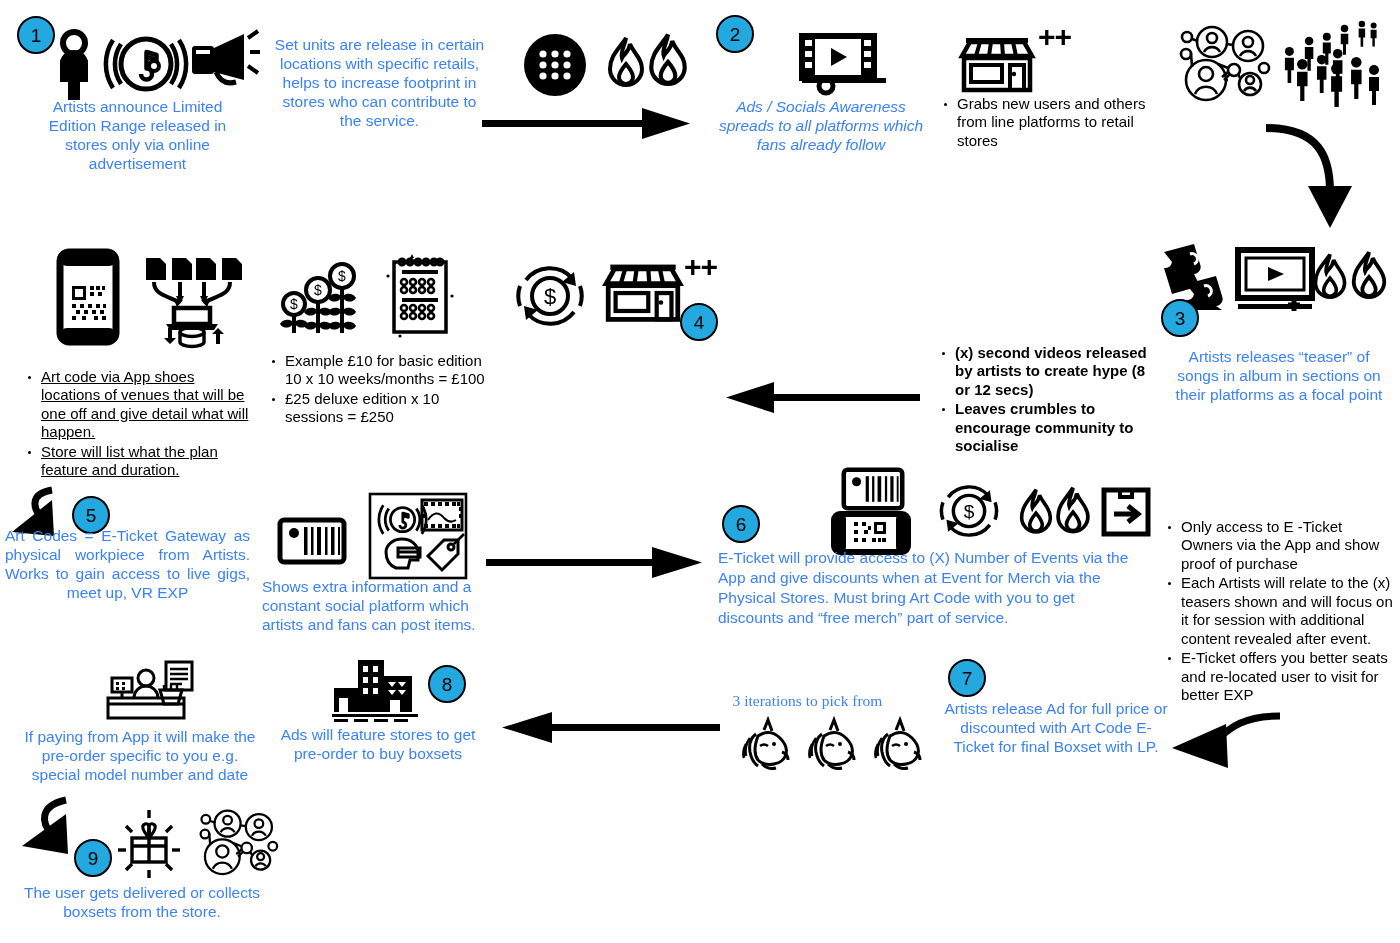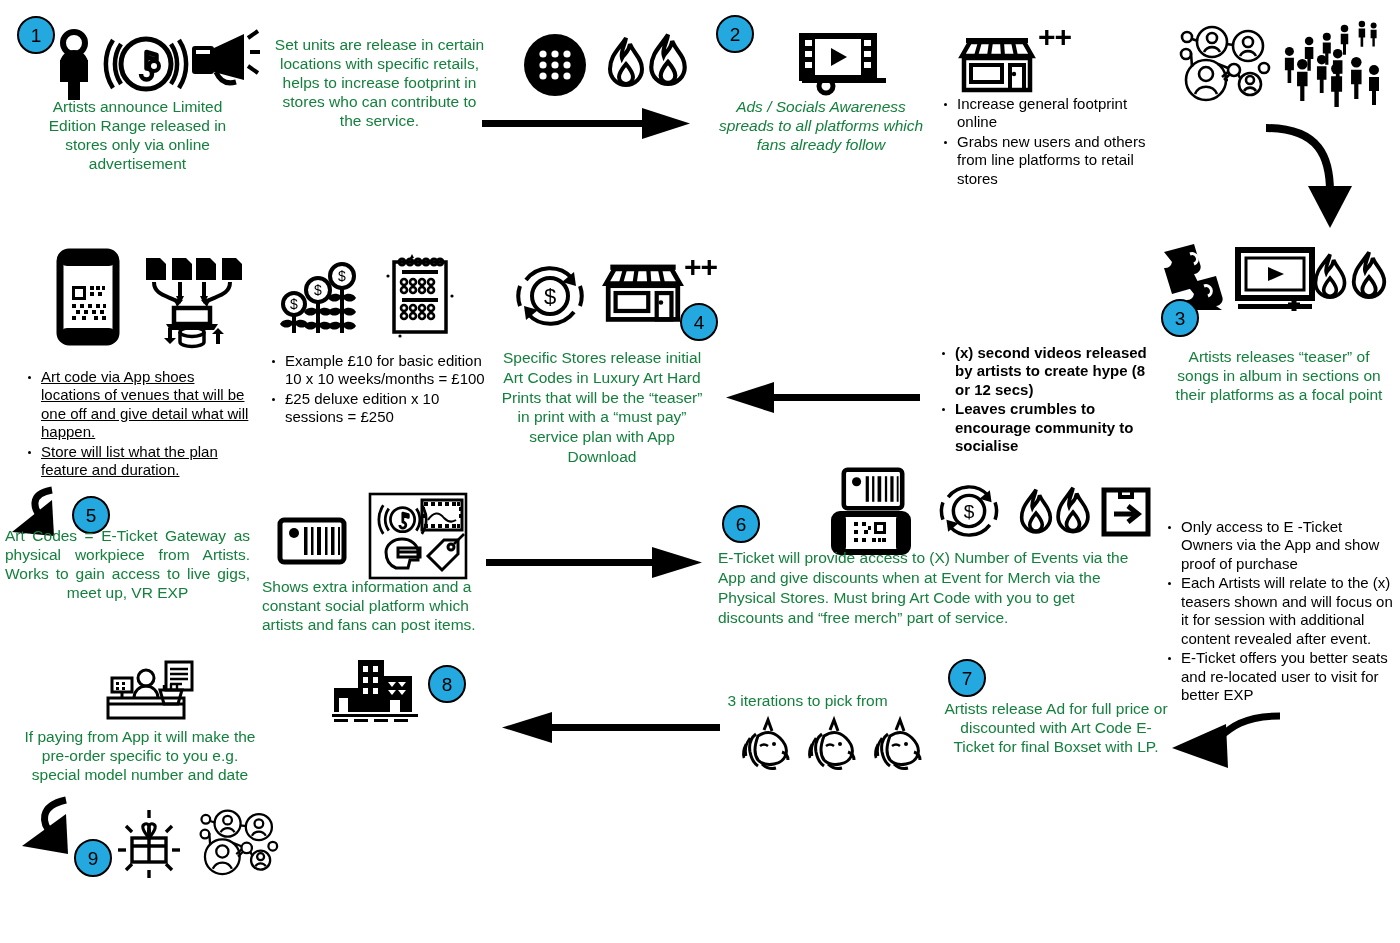--- a/index.html
+++ b/index.html
@@ -3,21 +3,21 @@
 <meta charset="utf-8">
 <style>
   html,body{margin:0;padding:0;background:#fff;}
   body{
     width:1400px;height:943px;position:relative;overflow:hidden;
     font-family:"Liberation Sans", sans-serif;
     color:#000;
   }
   .stage{position:absolute;left:0;top:0;width:1400px;height:943px;}
   .abs{position:absolute;}
-  .txt{font-size:15.5px;line-height:1.22;color:#15803d;}
+  .txt{font-size:15.5px;line-height:1.22;color:#3b82f6;}
   .center{text-align:center;}
   .just{text-align:justify;}
   .bullets{list-style:none;margin:0;padding:0;}
   .bullets li{
     position:relative;padding-left:17px;margin:0 0 1px 0;
     font-size:15px;line-height:1.23;
   }
   .bullets li:before{
     content:"";position:absolute;left:4px;top:8px;
     width:3px;height:3px;background:#000;border-radius:50%;
@@ -145,21 +145,20 @@
       <path d="M20 6 L16 20 M31 6 L29 20 M42 6 L43 20 M53 6 L56 20" stroke="#000" stroke-width="4"></path>
       <rect x="11" y="29" width="31" height="17" fill="none" stroke="#000" stroke-width="4"></rect>
       <rect x="50" y="29" width="14" height="25" fill="none" stroke="#000" stroke-width="4"></rect>
       <circle cx="54" cy="38" r="2.2" fill="#000"></circle>
       <rect x="6" y="2" width="62" height="5" fill="#000"></rect>
     </svg>
   </div>
   <div class="plusplus" style="left:1038px;top:22px;">++</div>
 
   <ul class="bullets abs" style="left:940px;top:95px;width:215px;">
-    <li>Increase general footprint online</li>
     <li>Grabs new users and others from line platforms to retail stores</li>
   </ul>
 
   <div class="ico" style="left:1178px;top:22px;">
     <svg width="92" height="80" viewBox="0 0 92 80">
       <circle cx="34" cy="20" r="15" fill="none" stroke="#000" stroke-width="2.6"></circle>
       <circle cx="34" cy="16" r="5" fill="none" stroke="#000" stroke-width="2.6"></circle>
       <path d="M26 30 a9 9 0 0 1 16 0" fill="none" stroke="#000" stroke-width="2.6"></path>
       <circle cx="70" cy="24" r="15" fill="none" stroke="#000" stroke-width="2.6"></circle>
       <circle cx="70" cy="20" r="5" fill="none" stroke="#000" stroke-width="2.6"></circle>
@@ -408,21 +407,20 @@
       <circle cx="54" cy="38" r="2.2" fill="#000"></circle>
       <rect x="6" y="2" width="62" height="5" fill="#000"></rect>
     </svg>
   </div>
   <div class="plusplus" style="left:684px;top:252px;">++</div>
 
   <div class="step-badge" style="left:680px;top:303px;">
     <span>4</span>
   </div>
 
-  <div class="abs txt center" style="left:494px;top:348px;width:216px;line-height:1.28;">Specific Stores release initial Art Codes in Luxury Art Hard Prints that will be the “teaser” in print with a “must pay” service plan with App Download</div>
 
   <div class="ico" style="left:724px;top:380px;">
     <svg width="196" height="36" viewBox="0 0 196 36">
       <rect x="46" y="14" width="150" height="7" fill="#000"></rect>
       <path d="M50 2 L50 33 L2 17.5 Z" fill="#000"></path>
     </svg>
   </div>
 
   <ul class="bullets abs" style="left:938px;top:344px;width:215px;font-weight:bold;">
     <li>(x) second videos released by artists to create hype (8 or 12 secs)</li>
@@ -684,29 +682,30 @@
           <rect x="44" y="61" width="14" height="3"></rect>
           <rect x="64" y="61" width="14" height="3"></rect>
         </g>
     </svg>
   </div>
 
   <div class="step-badge" style="left:428px;top:665px;">
     <span>8</span>
   </div>
 
+  <div class="abs txt center" style="left:270px;top:726px;width:216px;">Ads will feature stores to get pre-order to buy boxsets</div>
 
   <div class="ico" style="left:500px;top:710px;">
     <svg width="220" height="36" viewBox="0 0 220 36">
       <rect x="48" y="14" width="172" height="7" fill="#000"></rect>
       <path d="M52 2 L52 33 L2 17.5 Z" fill="#000"></path>
     </svg>
   </div>
 
-  <div class="abs txt center" style="left:700px;top:692px;width:215px;">3 iterations to pick from</div>
+  <div class="abs txt center" style="left:700px;top:692px;width:215px;font-family:Liberation Serif, serif;">3 iterations to pick from</div>
 
   <div class="ico" style="left:742px;top:718px;">
     <svg width="56" height="56" viewBox="0 0 56 56">
       <path d="M22 12 L26 2 L30 13" fill="none" stroke="#000" stroke-width="3"></path>
       <path d="M16 18 q12 -8 22 2 q8 8 6 16 q-2 8 -12 10 q-10 2 -16 -4 q-6 -8 0 -24 z" fill="none" stroke="#000" stroke-width="3"></path>
       <path d="M14 16 q-8 6 -6 18 q2 10 8 14" fill="none" stroke="#000" stroke-width="3"></path>
       <path d="M8 20 q-6 8 -4 18 M4 26 q-4 8 -2 14" fill="none" stroke="#000" stroke-width="2.6"></path>
       <circle cx="32" cy="26" r="2" fill="#000"></circle>
       <path d="M40 34 q6 2 6 8" fill="none" stroke="#000" stroke-width="3"></path>
       <path d="M18 28 q4 -3 8 0" fill="none" stroke="#000" stroke-width="2.6"></path>
@@ -798,14 +797,15 @@
       <path d="M66 69 a7 7 0 0 1 12 0" fill="none" stroke="#000" stroke-width="2.6"></path>
       <circle cx="9" cy="15" r="5" fill="none" stroke="#000" stroke-width="2.6"></circle>
       <circle cx="8" cy="32" r="5" fill="none" stroke="#000" stroke-width="2.6"></circle>
       <circle cx="56" cy="48" r="6" fill="none" stroke="#000" stroke-width="2.6"></circle>
       <circle cx="86" cy="46" r="5" fill="none" stroke="#000" stroke-width="2.6"></circle>
       <path d="M14 17 L20 19 M13 31 L14 45 M48 22 L56 23 M44 55 L50 50 M60 52 L62 56" stroke="#000" stroke-width="2.6" fill="none"></path>
       <path d="M46 58 L52 52 M40 42 L50 46" stroke="#000" stroke-width="2.6"></path>
     </svg>
   </div>
 
+  <div class="abs txt center" style="left:18px;top:884px;width:248px;">The user gets delivered or collects boxsets from the store.</div>
 
 </div>
 
 </body></html>

